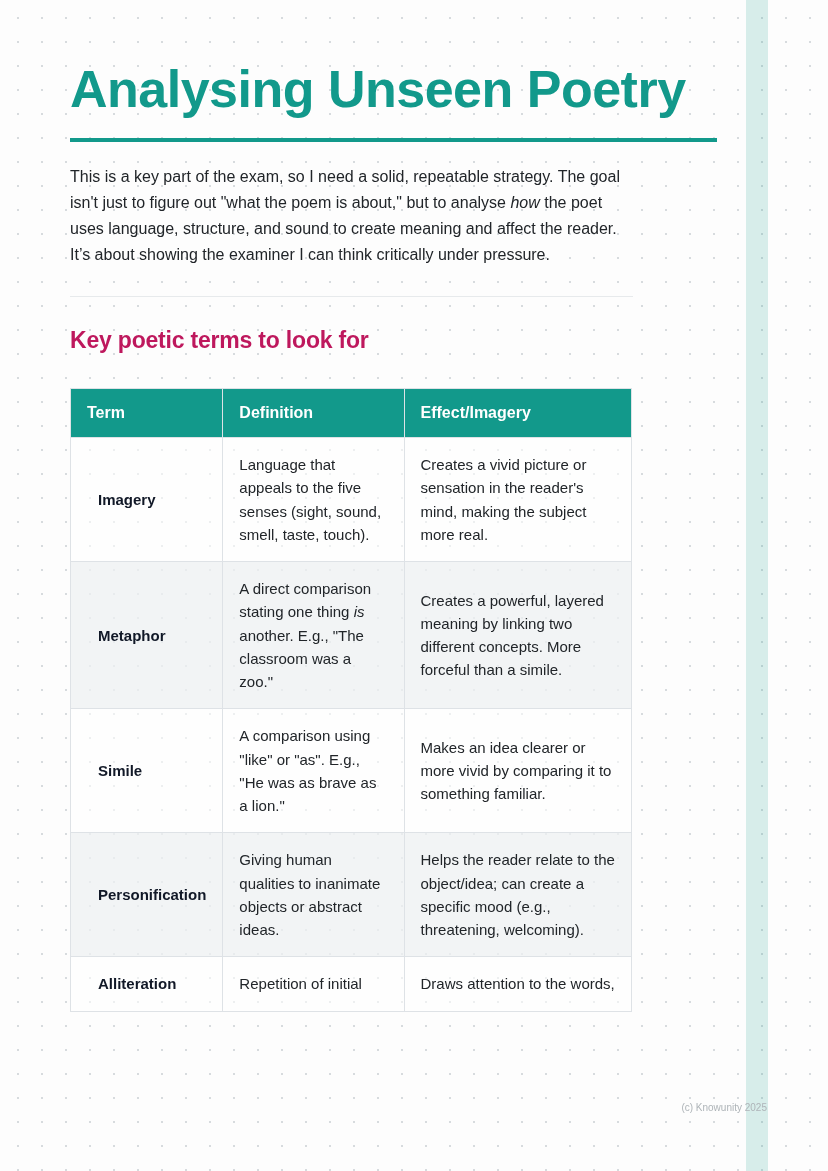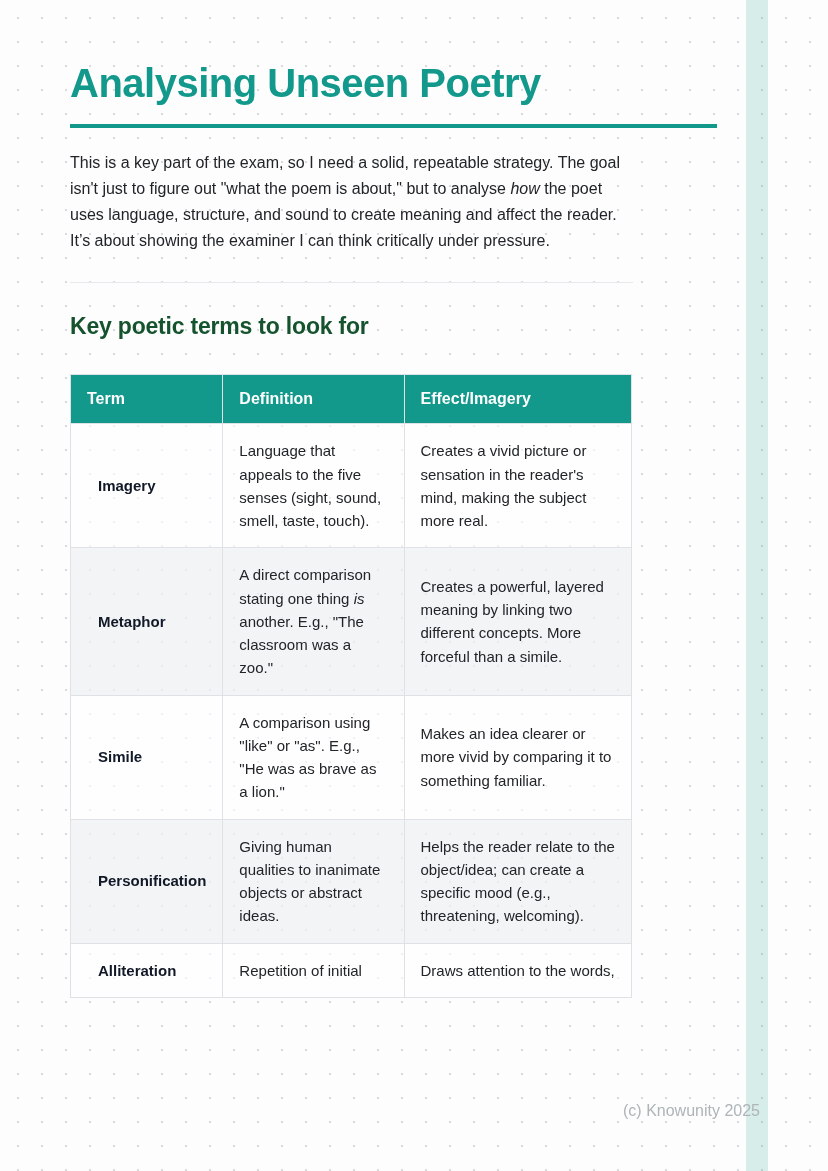--- a/index.html
+++ b/index.html
@@ -30,21 +30,21 @@
     z-index: 0;
   }
 
   .page {
     position: relative;
     z-index: 1;
     padding: 60px 0 0 70px;
   }
 
   .doc-title {
-    font-size: 40px;
+    font-size: 52px;
     font-weight: 800;
     letter-spacing: -0.5px;
     color: #12998b;
     line-height: 1.15;
   }
 
   .title-rule {
     width: 647px;
     height: 4px;
     background: #12998b;
@@ -74,21 +74,21 @@
     border: none;
     border-top: 1px solid #e7eaec;
     margin: 28px 0 0 0;
     width: 563px;
   }
 
   .section-heading {
     margin-top: 30px;
     font-size: 23px;
     font-weight: 700;
-    color: #14532d;
+    color: #be185d;
     letter-spacing: -0.2px;
   }
 
   .lead {
     margin-top: 16px;
     font-size: 16px;
     line-height: 1.63;
     color: #212529;
   }
 
@@ -128,22 +128,22 @@
     padding-left: 27px;
   }
 
   col.c-term { width: 145px; }
   col.c-def  { width: 185px; }
   col.c-eff  { width: 232px; }
 
   .watermark {
     position: absolute;
     top: 1102px;
-    right: 68px;
-    font-size: 16px;
+    right: 61px;
+    font-size: 10px;
     color: #aeb4b8;
     z-index: 2;
   }
 
   em { font-style: italic; }
 </style>
 </head>
 <body>
 
 <div class="accent-stripe"></div>

